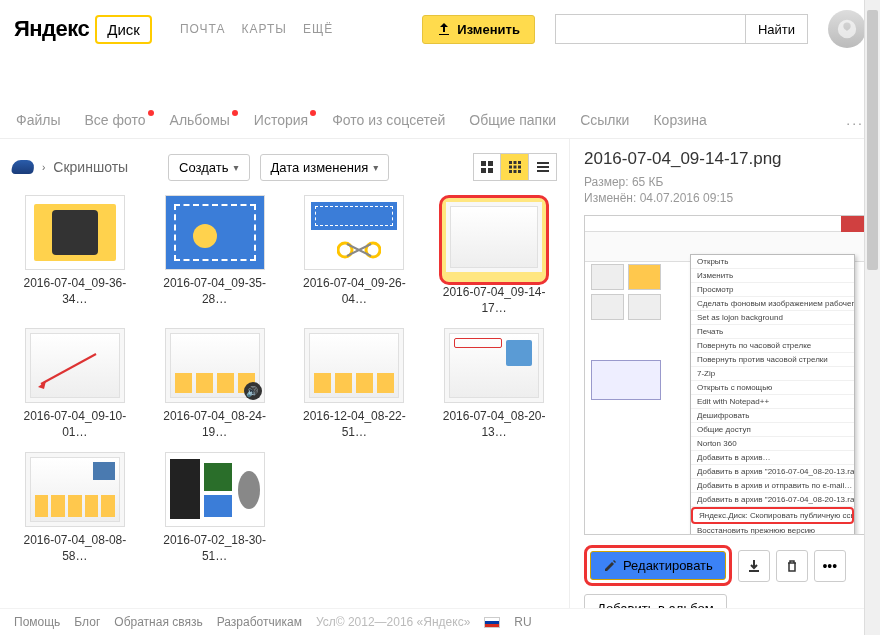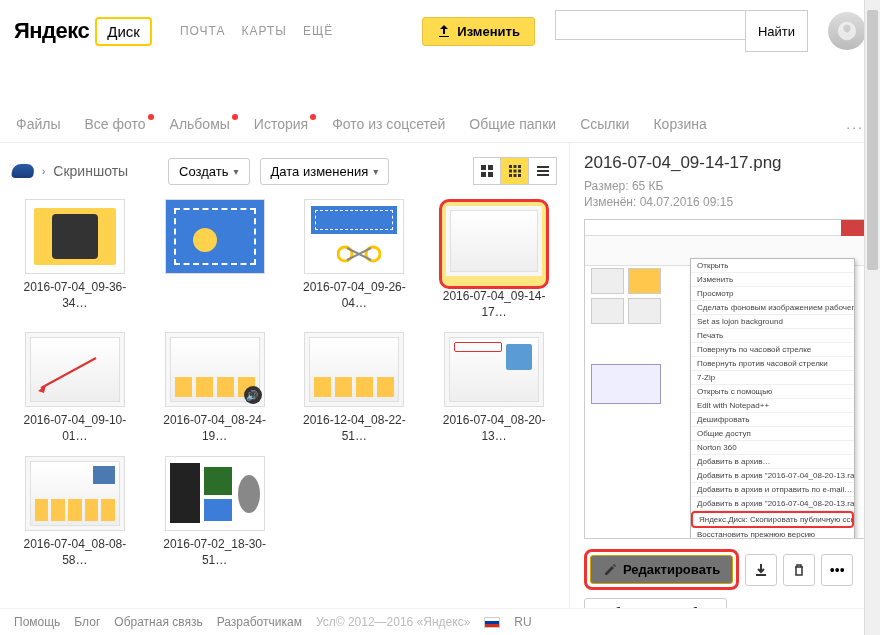--- a/index.html
+++ b/index.html
@@ -33,21 +33,21 @@
     display: flex; align-items: center; gap: 6px; cursor: pointer;
   }
   .search-box {
     display: flex; margin-left: 10px;
   }
   .search-box input {
     width: 190px; height: 30px; border: 1px solid #ccc; border-right: none;
     padding: 0 8px; font-size: 13px;
   }
   .search-box button {
-    height: 42px; border: 1px solid #ccc; background: #fff; padding: 0 12px;
+    height: 30px; border: 1px solid #ccc; background: #fff; padding: 0 12px;
     font-size: 13px; cursor: pointer;
   }
   .avatar {
     width: 38px; height: 38px; border-radius: 50%; background: linear-gradient(#ddd,#bbb);
     margin-left: 10px; display:flex; align-items:center; justify-content:center; color:#fff; font-size:20px;
   }
   .nav {
     display: flex; gap: 24px; padding: 10px 16px; border-bottom: 1px solid #eee;
     color: #999; font-size: 14px;
   }
@@ -101,22 +101,22 @@
   }
   .preview-titlebar { height:16px; background:#fff; border-bottom:1px solid #ddd; position:relative; }
   .preview-titlebar::after{content:""; position:absolute; right:0; top:0; width:24px; height:16px; background:#d04040;}
   .preview-body { position:absolute; top:48px; left:6px; right:6px; bottom:6px; }
   .ctx-menu { position:absolute; right:10px; top:38px; width:165px; background:#fff; border:1px solid #bbb; box-shadow:2px 2px 4px rgba(0,0,0,.2); font-size:8px; }
   .ctx-menu div { padding:2px 6px; border-bottom:1px solid #f0f0f0; white-space:nowrap; overflow:hidden; color:#444; }
   .ctx-hl { border:2px solid #e33 !important; border-radius:4px; }
   .action-row { display:flex; gap:6px; align-items:center; margin:8px 0; }
   .edit-btn-wrap { border:3px solid #e33; border-radius:8px; padding:3px; display:inline-block; }
   .edit-btn {
-    background:#737373; border:1px solid #d2a400; border-radius:3px;
-    padding:6px 12px; font-size:13px; font-weight:bold; cursor:pointer;
+    background:#3b82f6; border:1px solid #d2a400; border-radius:3px;
+    padding:6px 12px; font-size:13px; font-weight:normal; cursor:pointer;
     display:flex; align-items:center; gap:6px;
   }
   .icon-btn {
     width:32px; height:32px; border:1px solid #ccc; background:#fff; border-radius:3px;
     cursor:pointer; display:flex; align-items:center; justify-content:center; font-size:14px;
   }
   .album-btn { border:1px solid #ccc; background:#fff; padding:6px 12px; border-radius:3px; cursor:pointer; font-size:13px; }
   .share-title { margin-top:12px; font-size:13px; color:#333; }
   .footer {
     position:absolute; bottom:0; left:0; right:0; padding:6px 14px; font-size:12px; color:#888;
@@ -228,20 +228,21 @@
               <div style="position:absolute;inset:6px 18px;background:#333;border-radius:4px"></div>
             </div>
           </div>
         <div class="tile-name">2016-07-04_09-36-34…</div>
       </div>
       <div class="tile">
         <div class="thumb" style="background:#3b7dd8">
             <div style="position:absolute;inset:8px;border:2px dashed #fff"></div>
             <div style="position:absolute;left:40%;top:55%;width:24px;height:24px;border-radius:50%;background:#ffd24d;transform:translate(-50%,-50%)"></div>
           </div>
+        <div class="tile-name">2016-07-04_09-35-28…</div>
       </div>
       <div class="tile">
         <div class="thumb" style="background:#fff">
             <div style="position:absolute;top:6px;left:6px;right:6px;height:28px;background:#3b7dd8">
               <div style="position:absolute;inset:4px;border:1px dashed #fff"></div>
             </div>
             <div style="position:absolute;left:32px;top:42px;width:44px;height:24px">
               <svg viewBox="0 0 44 24">
                 <circle cx="8" cy="12" r="7" fill="none" stroke="#ffc400" stroke-width="3"></circle>
                 <circle cx="36" cy="12" r="7" fill="none" stroke="#ffc400" stroke-width="3"></circle>

